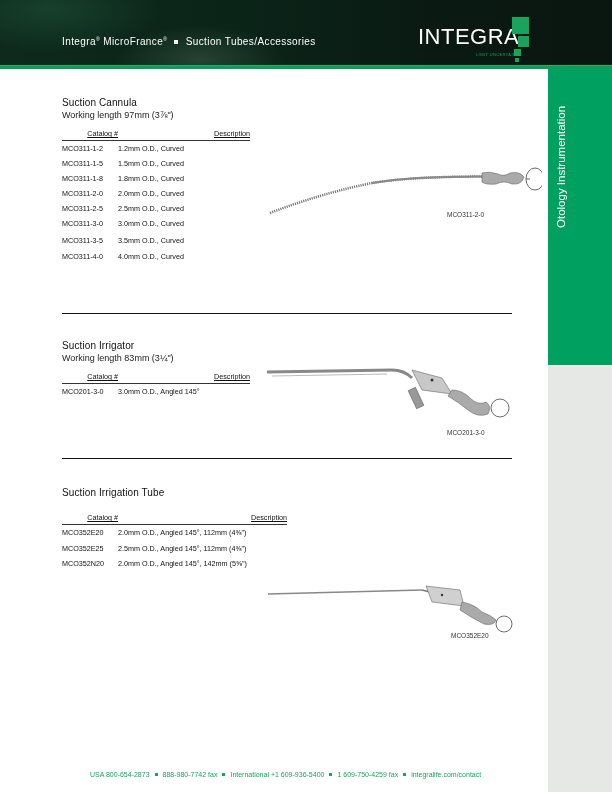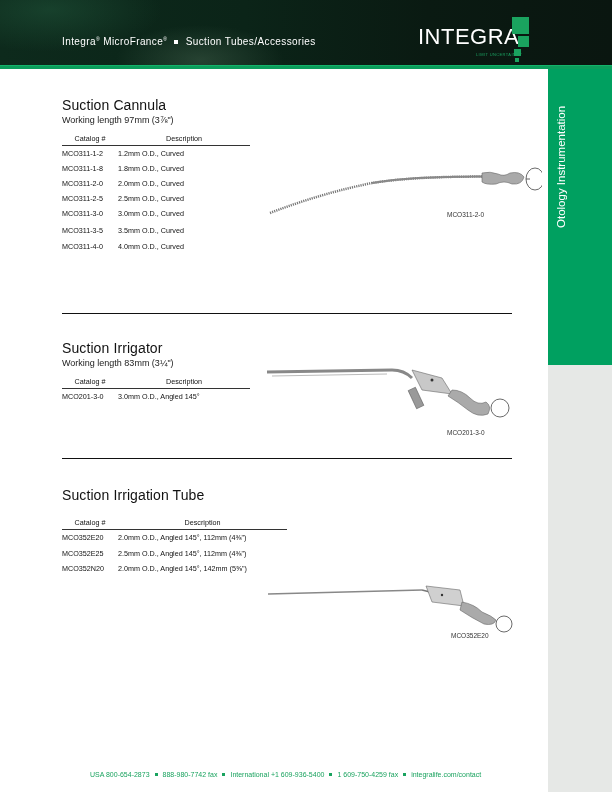--- a/index.html
+++ b/index.html
@@ -18,24 +18,24 @@
   .sq2 { left:518px; top:36px; width:11px; height:11px; }
   .sq3 { left:514px; top:49px; width:7px; height:7px; }
   .sq4 { left:515px; top:58px; width:4px; height:4px; }
   .green-strip { position:absolute; left:0; top:65px; width:612px; height:4px; background:#0c9d5c; border-top:1px solid #13b36a; }
   .side-tab { position:absolute; left:548px; top:69px; width:64px; height:296px; background:#00a060; }
   .side-tab-label { position:absolute; left:555px; top:228px; transform:rotate(-90deg); transform-origin:left top; color:#ffffff; font-size:11.5px; white-space:nowrap; width:0; }
   .side-gray { position:absolute; left:548px; top:365px; width:64px; height:427px; background:#e6e8e6; }
   .page-number { position:absolute; left:580px; top:769px; font-size:12px; color:#333;margin-top:35px; }
 
   .section { position:absolute; left:62px; }
-  .sec-title { font-size:14px; color:#111; letter-spacing:0.1px; }
+  .sec-title { font-size:10px; color:#111; letter-spacing:0.1px; }
   .sec-sub { font-size:9px; color:#222; margin-top:2px; }
   table { border-collapse:collapse; font-size:7.2px; }
-  th { text-align:center; font-weight:normal; color:#111; padding:0 0 2px 0; border-bottom:0.8px solid #333; }
+  th { text-align:right; font-weight:normal; color:#111; padding:0 0 2px 0; border-bottom:0.8px solid #333;text-decoration:underline; }
   td { padding:0; color:#111; white-space:nowrap; }
   td.cat { width:56px; }
   .divider { position:absolute; left:62px; width:450px; height:1.2px; background:#111; }
 
   .inst-label { position:absolute; font-size:6.5px; color:#333; }
   .footer { position:absolute; left:90px; top:771px; font-size:7px; color:#1aa35f; white-space:nowrap; }
   .footer .fsep { display:inline-block; width:3px; height:3px; background:#1aa35f; margin:0 5px 1px 5px; vertical-align:middle; }
 </style>
 </head>
 <body>
@@ -67,20 +67,24 @@
     <thead>
       <tr>
         <th>Catalog #</th>
         <th>Description</th>
       </tr>
     </thead>
     <tbody>
       <tr style="height:15px;">
           <td class="cat">MCO311-1-2</td>
           <td>1.2mm O.D., Curved</td>
+        </tr>
+      <tr style="height:15px;">
+          <td class="cat">MCO311-1-5</td>
+          <td>1.5mm O.D., Curved</td>
         </tr>
       <tr style="height:15px;margin-top:12px;">
           <td class="cat">MCO311-1-8</td>
           <td>1.8mm O.D., Curved</td>
         </tr>
       <tr style="height:15px;">
           <td class="cat">MCO311-2-0</td>
           <td>2.0mm O.D., Curved</td>
         </tr>
       <tr style="height:15px;">

